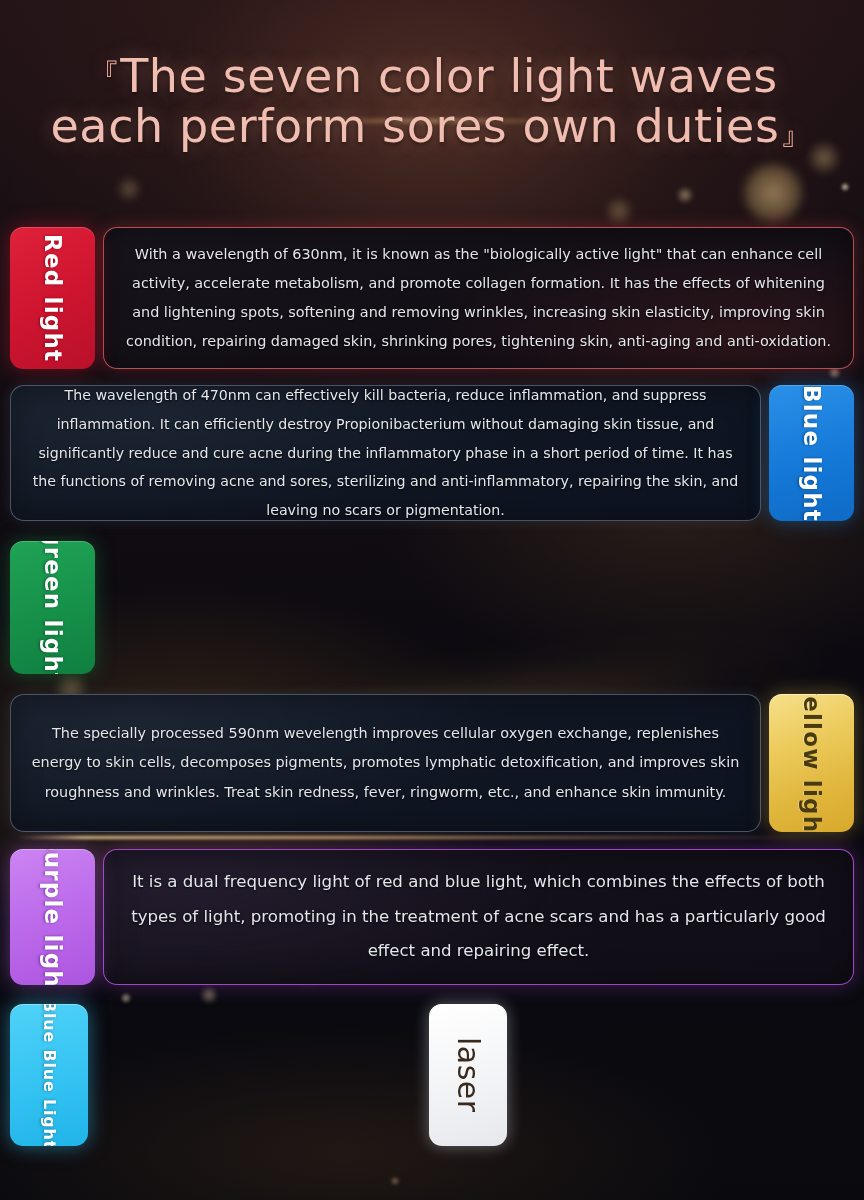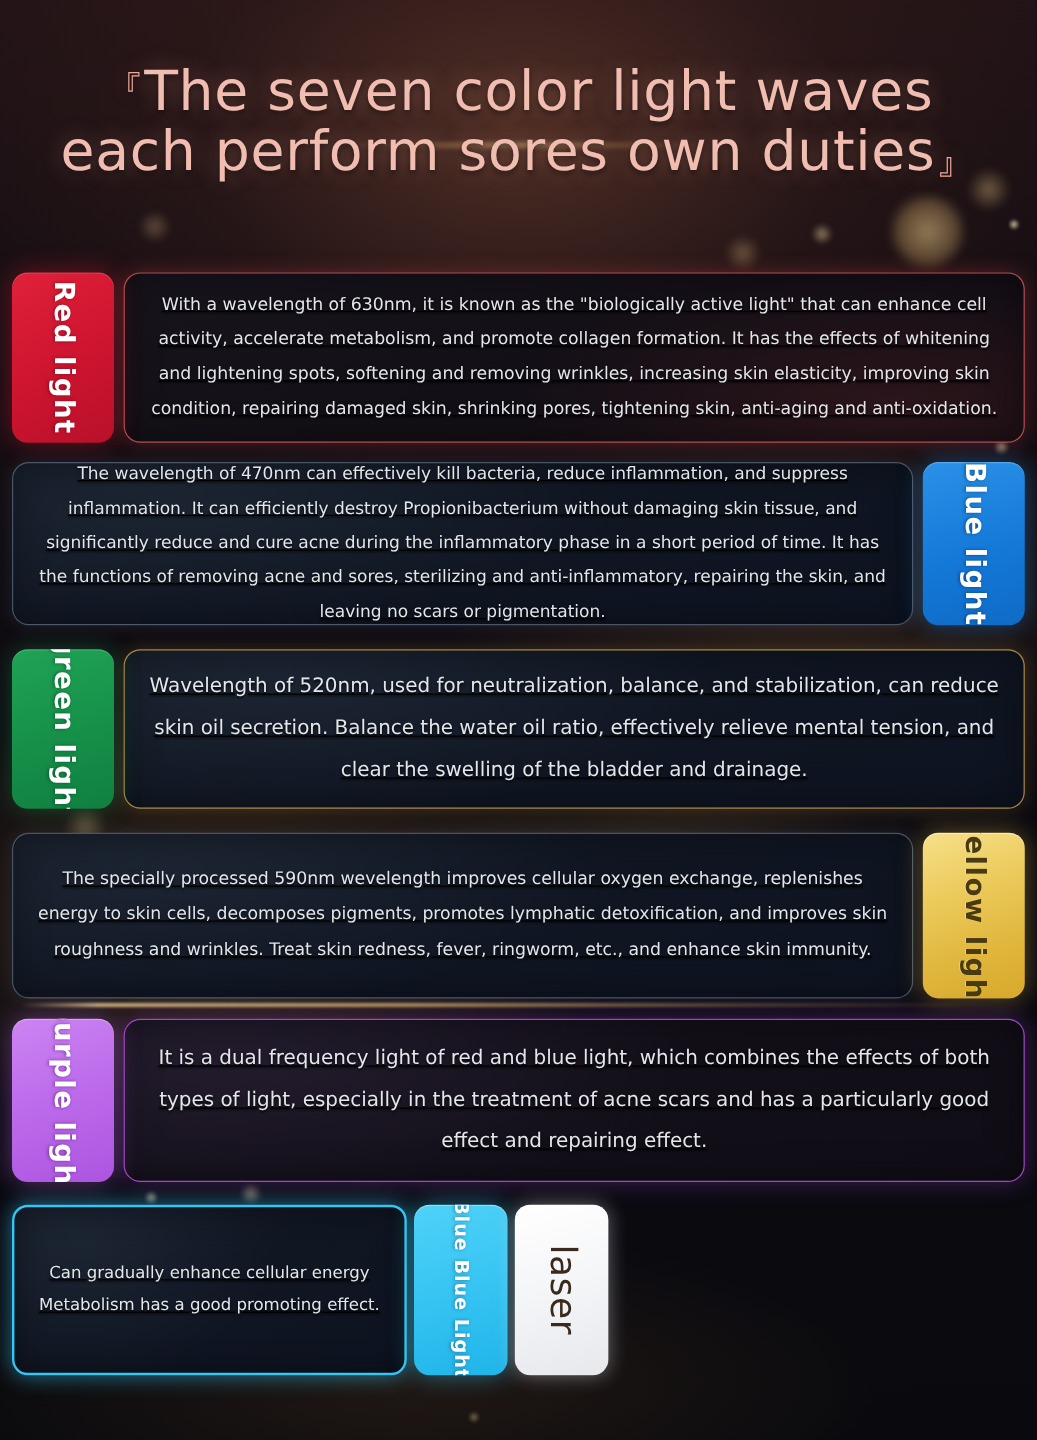--- a/index.html
+++ b/index.html
@@ -146,21 +146,20 @@
 
   .body-card {
     flex: 1 1 auto;
     border-radius: 14px;
     background:
       radial-gradient(ellipse 70% 120% at 18% 20%, rgba(36,46,62,0.55) 0%, rgba(0,0,0,0) 70%),
       linear-gradient(160deg, #141b26 0%, #101622 45%, #0d1320 100%);
     display: flex;
     align-items: center;
     padding: 4px 16px;
-    text-decoration: underline;
   }
   .body-card p {
     width: 100%;
     color: #e3e6ea;
     font-size: 14.4px;
     line-height: 2.02;
     text-align: center;
     text-shadow: 0 1px 2px rgba(0,0,0,0.8);
   }
   .body-card p.tight { font-size: 14.2px; }
@@ -340,48 +339,42 @@
     </div>
     <div class="tag">
       <span class="tag-text">Blue light</span>
     </div>
   </div>
 
   <div class="row" id="row-green">
     <div class="tag">
       <span class="tag-text">green light</span>
     </div>
-    <div class="body-card">
-      <p class="big">Wavelength of 520nm, used for neutralization, balance, and stabilization, can reduce skin oil secretion. Balance the water oil ratio, effectively relieve mental tension, and clear the swelling of the bladder and drainage.</p>
-    </div>
   </div>
 
   <div class="row" id="row-yellow">
     <div class="body-card">
       <p>The specially processed 590nm wevelength improves cellular oxygen exchange, replenishes energy to skin cells, decomposes pigments, promotes lymphatic detoxification, and improves skin roughness and wrinkles. Treat skin redness, fever, ringworm, etc., and enhance skin immunity.</p>
     </div>
     <div class="tag">
       <span class="tag-text">yellow light</span>
     </div>
   </div>
 
   <div class="row" id="row-purple">
     <div class="tag">
       <span class="tag-text">purple light</span>
     </div>
     <div class="body-card">
-      <p class="big">It is a dual frequency light of red and blue light, which combines the effects of both types of light, especially in the treatment of acne scars and has a particularly good effect and repairing effect.</p>
+      <p class="big">It is a dual frequency light of red and blue light, which combines the effects of both types of light, promoting in the treatment of acne scars and has a particularly good effect and repairing effect.</p>
     </div>
   </div>
 
   <div class="row" id="row-bottom">
     <div class="pair left">
-      <div class="body-card">
-        <p>Can gradually enhance cellular energy Metabolism has a good promoting effect.</p>
-      </div>
       <div class="tag">
         <span class="tag-text">Blue Blue Light</span>
       </div>
     </div>
     <div class="pair right">
       <div class="tag">
         <span class="tag-text">laser</span>
       </div>
     </div>
   </div>

